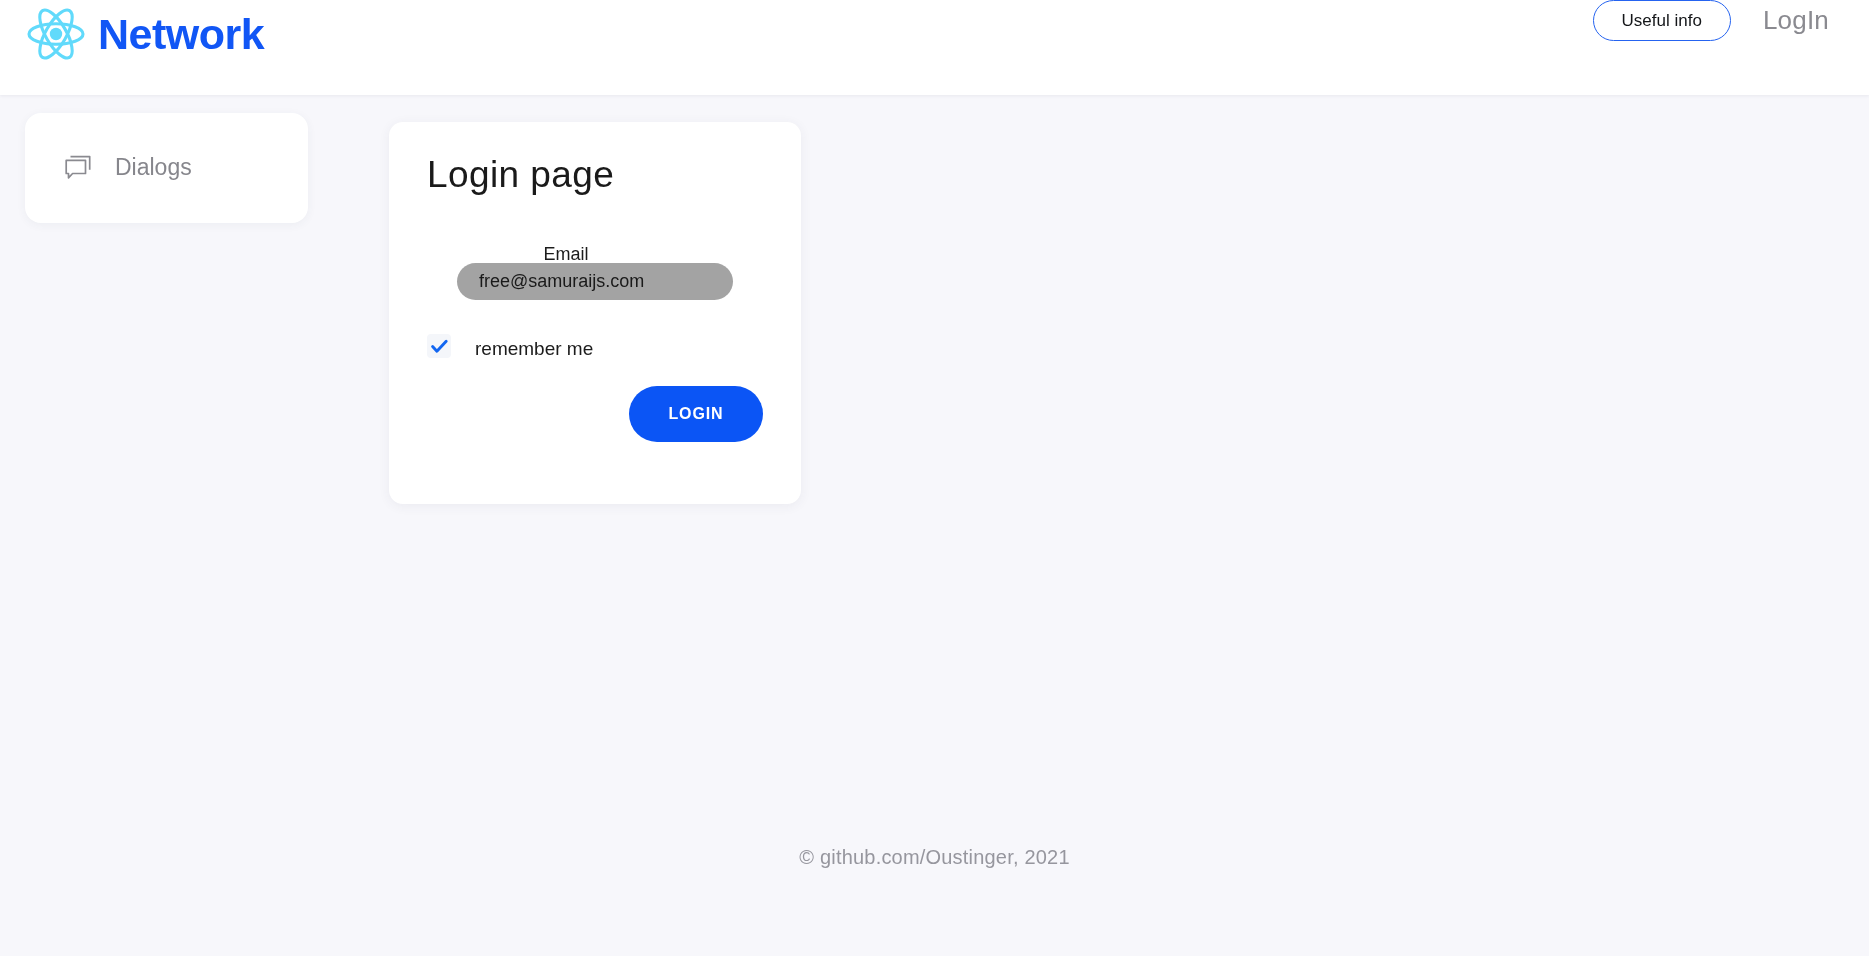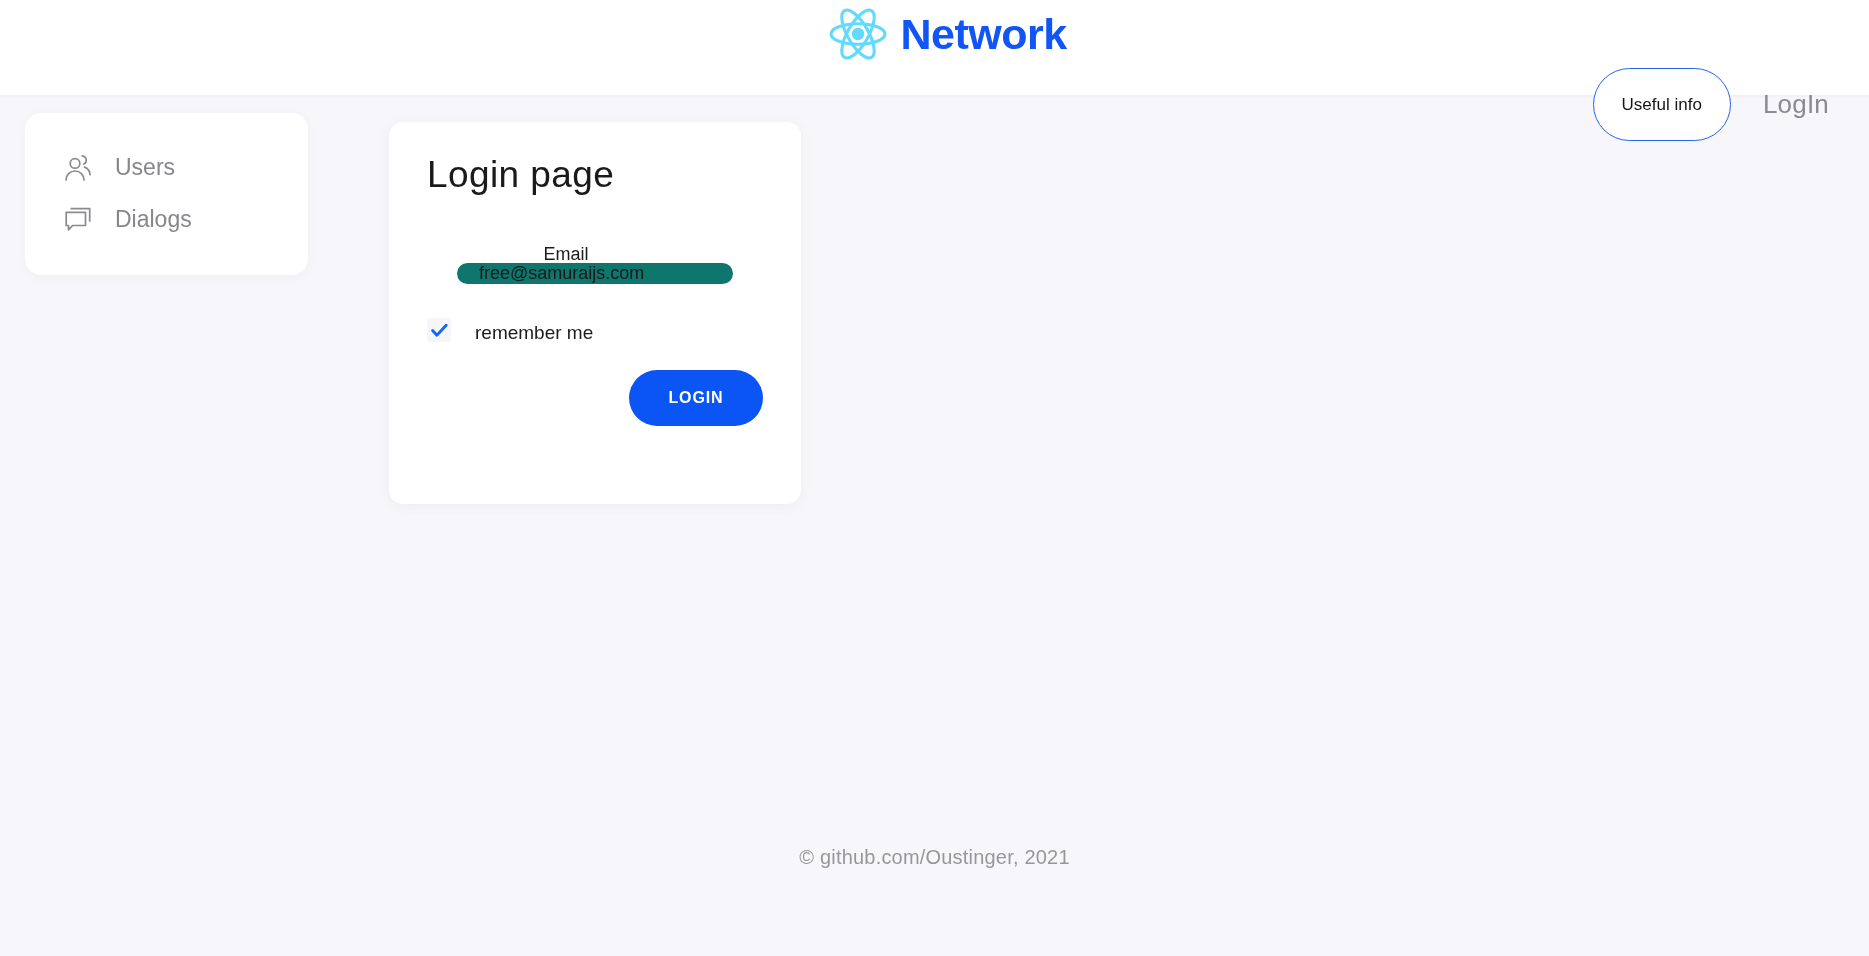--- a/index.html
+++ b/index.html
@@ -17,24 +17,23 @@
   }
 
   
   .header {
     position: absolute;
     top: 0; left: 0;
     width: 1869px;
     height: 95px;
     background: #ffffff;
     display: flex;
-    align-items: center;
+    align-items: flex-start;
     box-shadow: 0 1px 3px rgba(60, 64, 90, 0.08);
     z-index: 5;
-    flex-direction: column;
   }
 
   .brand {
     display: flex;
     align-items: center;
     margin-left: 22px;
     gap: 8px;
   }
 
   .react-logo {
@@ -57,21 +56,21 @@
     align-items: center;
     gap: 32px;
     margin-right: 40px;
   }
 
   .useful-info-btn {
     border: 1.6px solid #2563f0;
     background: #ffffff;
     color: #141619;
     border-radius: 40px;
-    padding: 27px 28px;
+    padding: 11px 28px;
     font-size: 17px;
     font-family: "Liberation Sans", sans-serif;
     cursor: pointer;
     line-height: 1;
   }
 
   .login-link {
     font-size: 26px;
     color: #8a8a90;
     letter-spacing: 0.2px;
@@ -146,24 +145,24 @@
     font-size: 18px;
     color: #1c1c1c;
     width: 103px;
     flex: none;
     line-height: 1;
   }
 
   .form-input {
     flex: 1;
     height: 47px;
-    background: #0f766e;
+    background: #a3a3a3;
     border: none;
     border-radius: 24px;
-    padding: 0 22px;
+    padding: 8px 22px;
     font-size: 18px;
     color: #1a1a1a;
     font-family: "Liberation Sans", sans-serif;
     outline: none;
   }
 
   .form-input::placeholder { color: #9aa3b5; }
 
   .checkbox-row {
     display: flex;
@@ -252,33 +251,20 @@
   <div class="header-right">
     <button class="useful-info-btn">Useful info</button>
     <a class="login-link" href="#">LogIn</a>
   </div>
 
 </div>
 
 <nav class="sidebar">
 
 
-  <a class="nav-item" href="#">
-    <span class="nav-icon">
-      <svg class="nav-icon" viewBox="0 0 30 30" xmlns="http://www.w3.org/2000/svg">
-        <g fill="none" stroke="#8a8a90" stroke-width="1.7" stroke-linecap="round">
-          <circle cx="12" cy="11.4" r="4.8"></circle>
-          <path d="M3 28a9 9 0 0 1 18 0"></path>
-          <path d="M19.2 3.8a4.4 4.4 0 0 1 1.6 8.3"></path>
-          <path d="M21.5 15.1a8.4 8.4 0 0 1 5.5 7.6"></path>
-        </g>
-      </svg>
-    </span>
-    <span class="nav-label">Users</span>
-  </a>
 
   <a class="nav-item" href="#">
     <span class="nav-icon">
       <svg class="nav-icon" viewBox="0 0 30 30" xmlns="http://www.w3.org/2000/svg">
         <g fill="none" stroke="#8a8a90" stroke-width="1.7" stroke-linejoin="round">
           <path d="M7.5 4.6h19.2v13.2"></path>
           <path d="M3.2 8.3h19.3v13.2H9.6l-4.1 4.3v-4.3H3.2z"></path>
         </g>
       </svg>
     </span>

